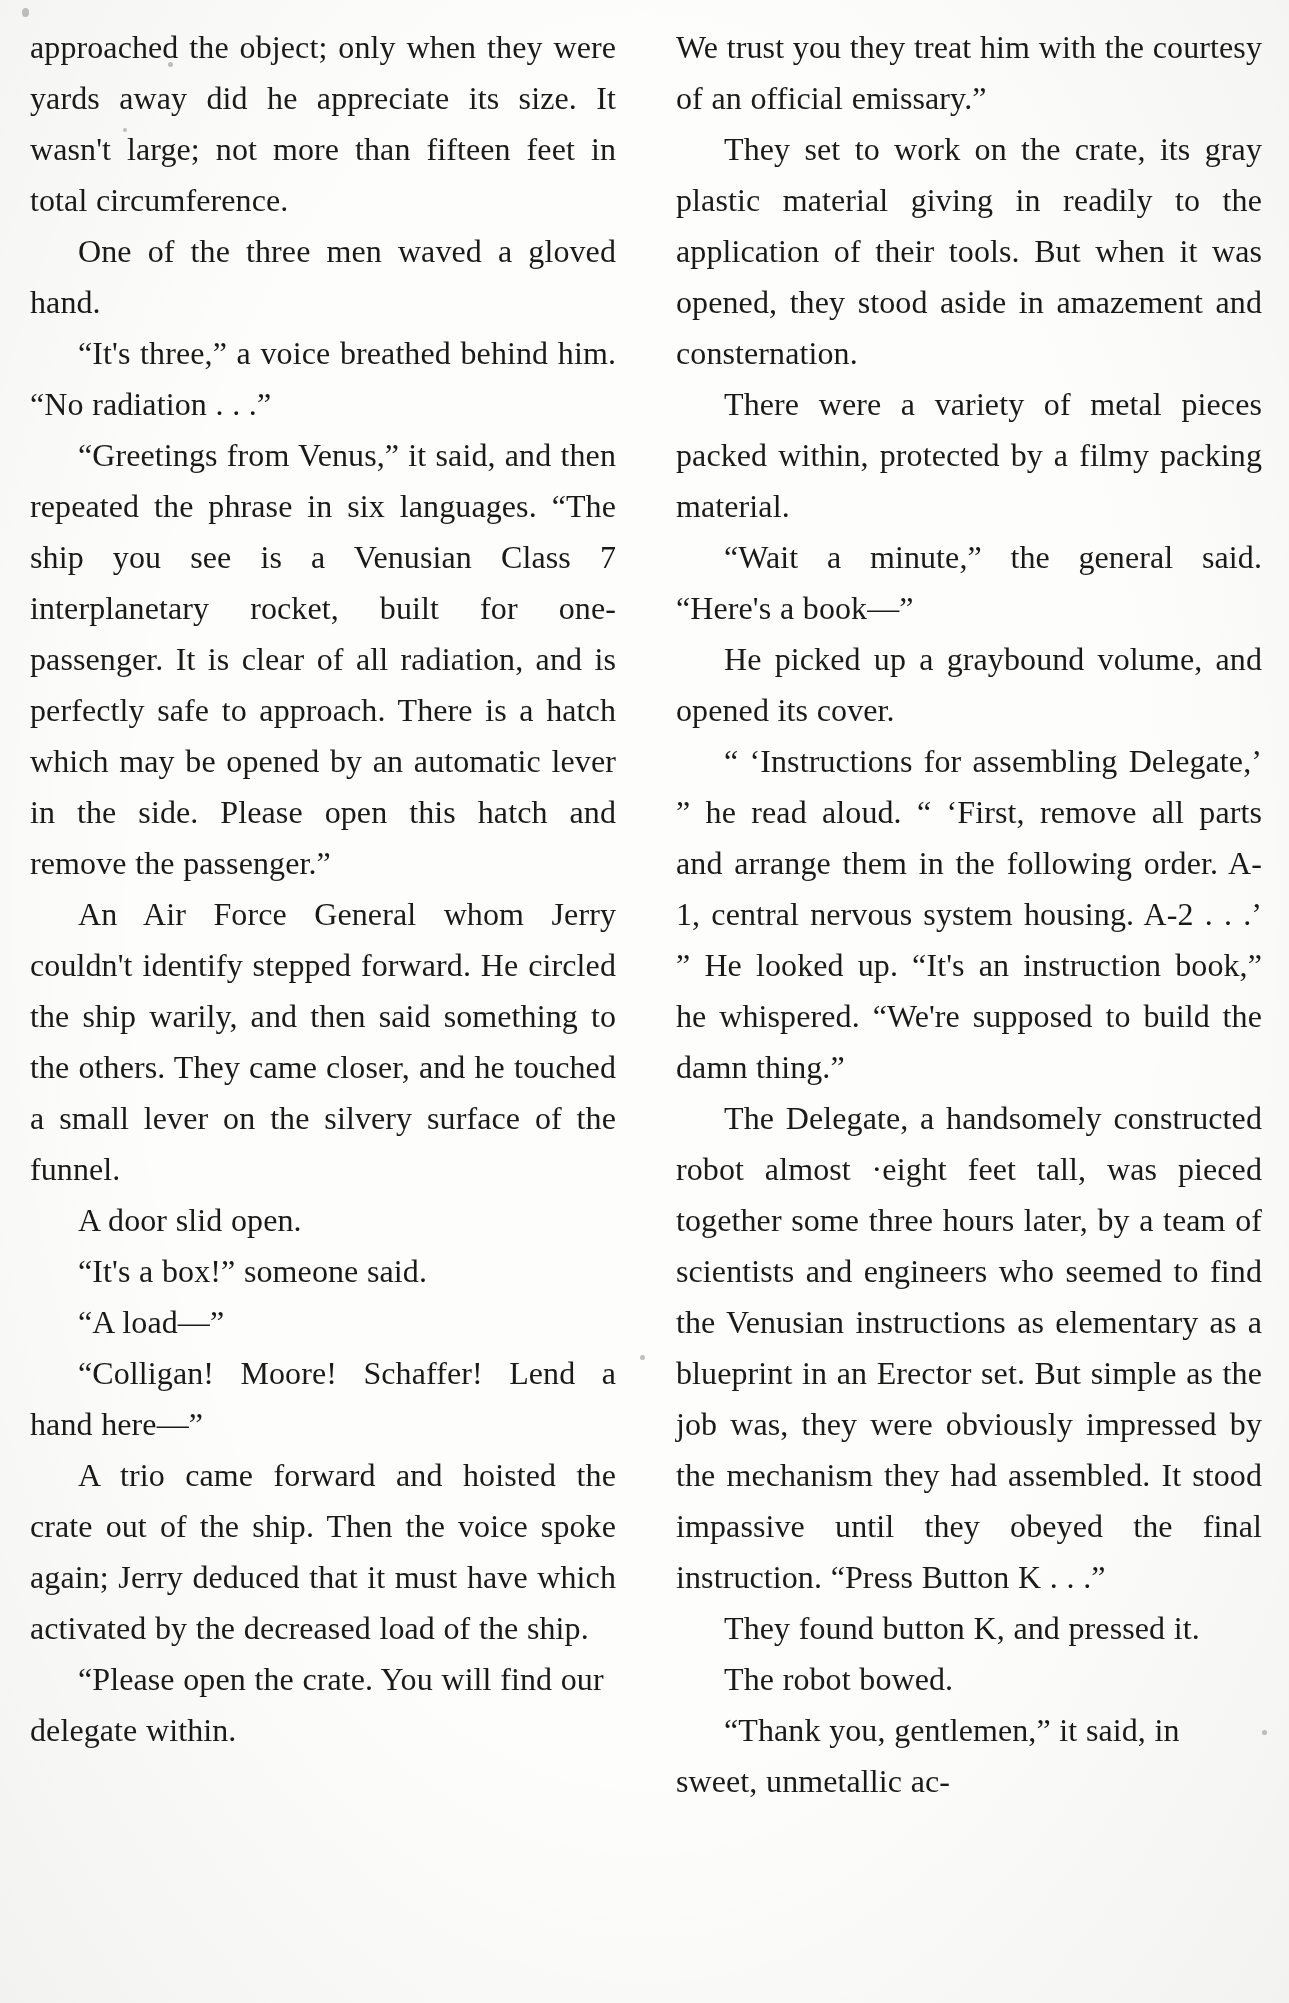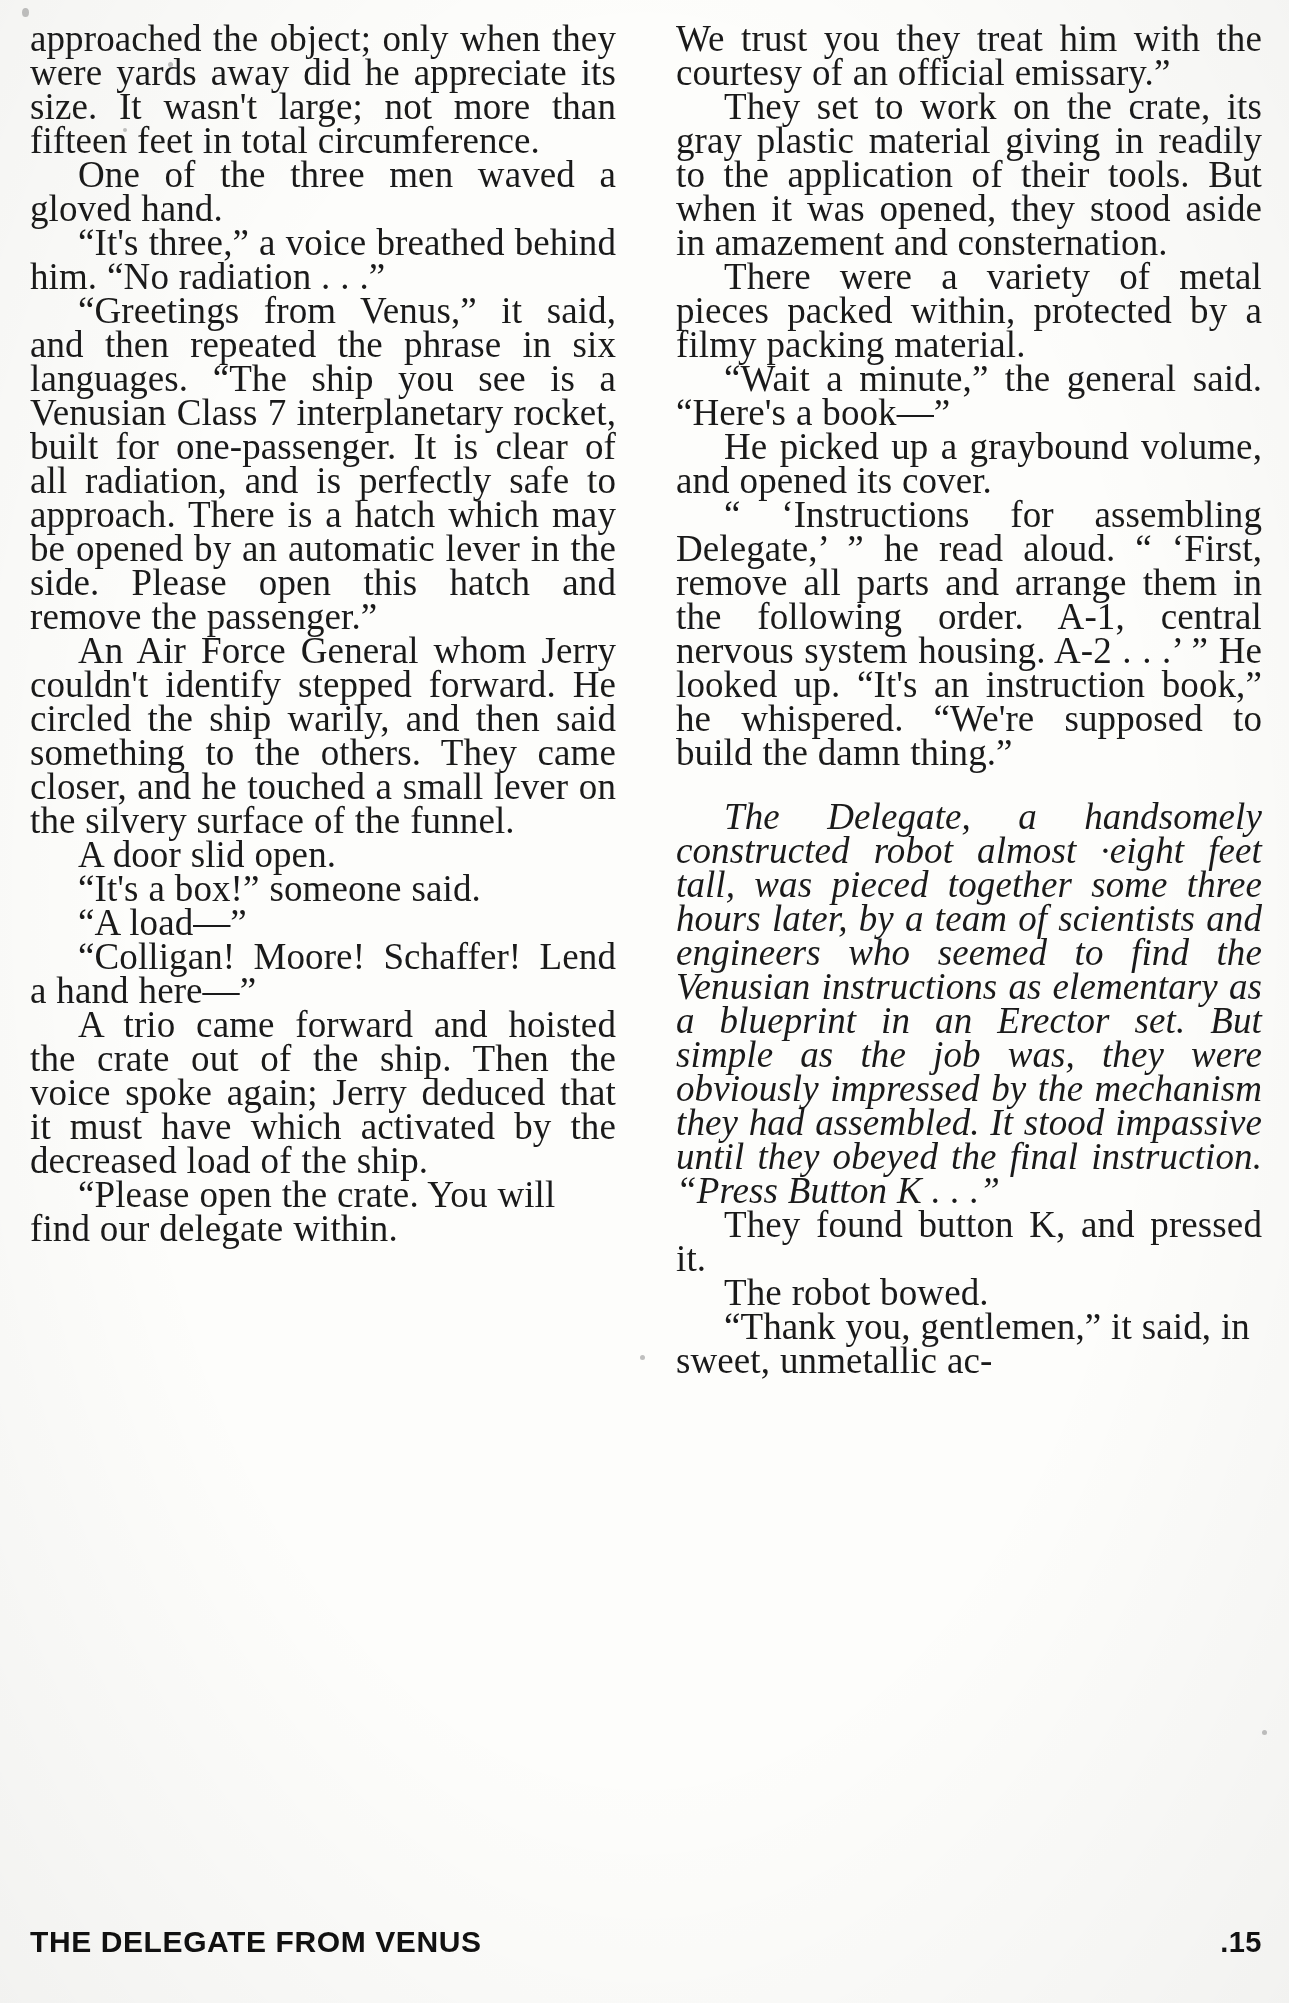--- a/index.html
+++ b/index.html
@@ -35,37 +35,35 @@
     position: absolute;
     left: 30px;
     top: 22px;
     width: 1232px;
     height: 1838px;
     display: flex;
     gap: 60px;
   }
   .column {
     width: 586px;
-    font-size: 37px;
-    line-height: 34px;
+    font-size: 32px;
+    line-height: 51px;
     text-align: justify;
     text-justify: inter-word;
     letter-spacing: 0.1px;
     word-spacing: 0.5px;
   }
   .column p {
     margin: 0;
     text-indent: 48px;
   }
   .column p.noindent {
     text-indent: 0;
   }
   .column p.gap {
-    margin-top: 30px;
-    font-style: italic;
   }
   .column p:last-child {
     text-align: left;
   }
   .footer {
     position: absolute;
     left: 30px;
     bottom: 44px;
     width: 1232px;
     display: flex;
@@ -124,18 +122,14 @@
       <p>He picked up a graybound volume, and opened its cover.</p>
       <p>“ ‘Instructions for assembling Delegate,’ ” he read aloud. “ ‘First, remove all parts and arrange them in the following order. A-1, central nervous system housing. A-2 . . .’ ” He looked up. “It's an instruction book,” he whispered. “We're supposed to build the damn thing.”</p>
       <p class="gap">The Delegate, a handsomely constructed robot almost ·eight feet tall, was pieced together some three hours later, by a team of scientists and engineers who seemed to find the Venusian instructions as elementary as a blueprint in an Erector set. But simple as the job was, they were obviously impressed by the mechanism they had assembled. It stood impassive until they obeyed the final instruction. “Press Button K . . .”</p>
       <p>They found button K, and pressed it.</p>
       <p>The robot bowed.</p>
       <p>“Thank you, gentlemen,” it said, in sweet, unmetallic ac-</p>
     </div>
 
   </div>
 
-  <div class="footer">
-    <span>THE DELEGATE FROM VENUS</span>
-    <span class="page-num">.15</span>
-  </div>
 
 </div>
 
 </body></html>

